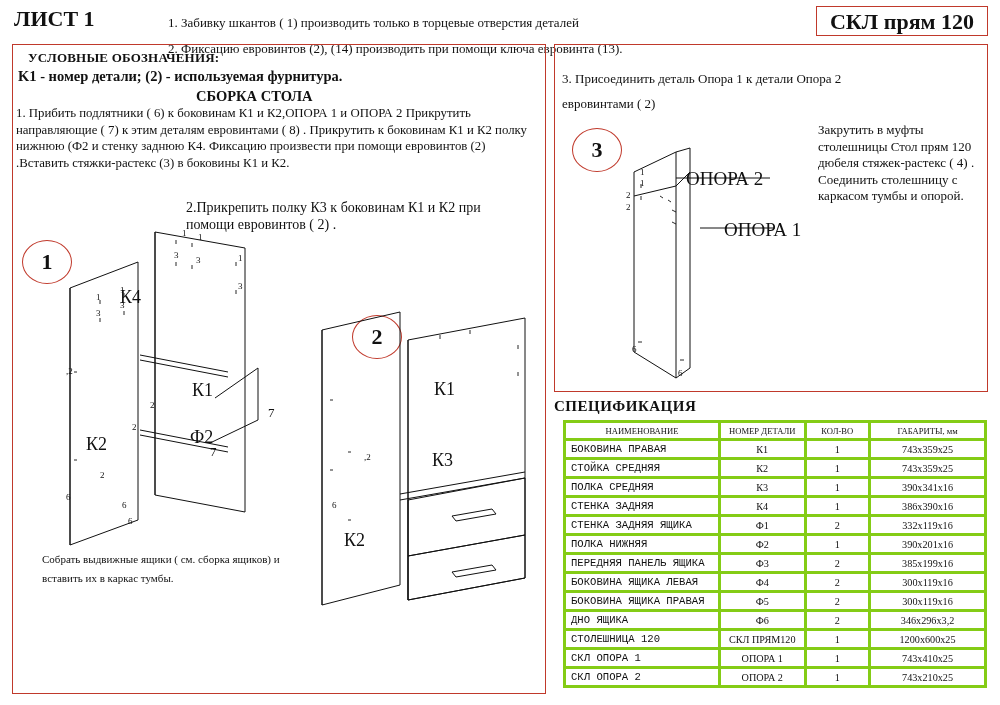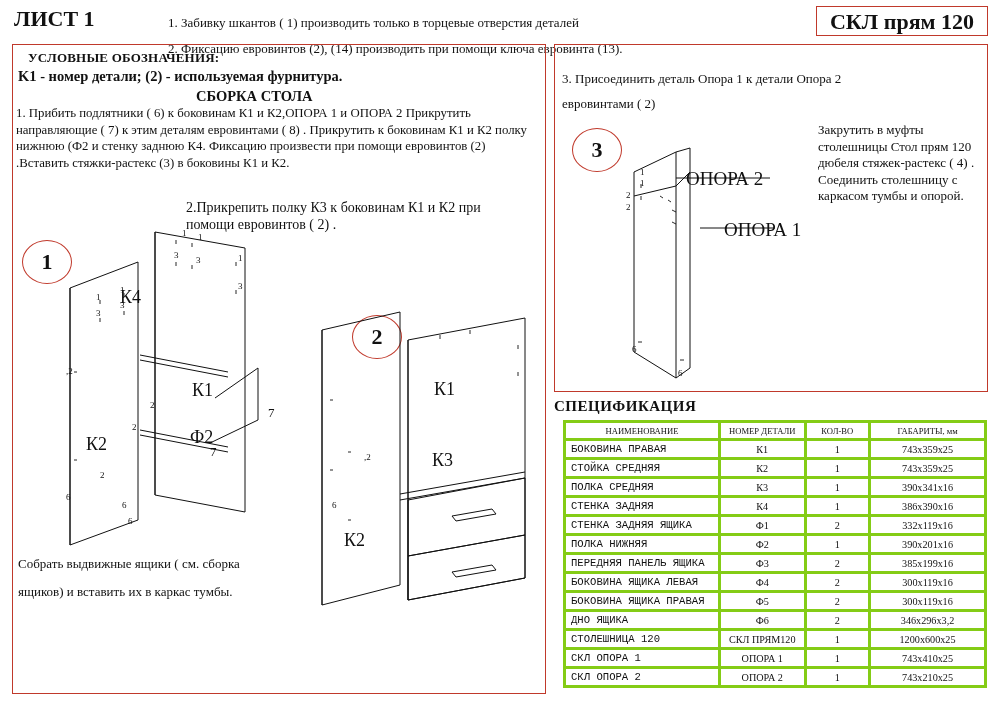--- a/index.html
+++ b/index.html
@@ -16,21 +16,21 @@
   #skl-box{left:816px;top:6px;width:172px;height:30px;border:1px solid #c0392b;}
   #skl-box span{display:block;text-align:center;line-height:30px;font-size:22px;font-weight:bold;}
 
   
   #left-frame{left:12px;top:44px;width:534px;height:650px;border:1px solid #c0392b;}
   #legend-title{left:28px;top:50px;font-size:13px;font-weight:bold;letter-spacing:.2px;}
   #legend-line{left:18px;top:68px;font-size:14.5px;font-weight:bold;}
   #assembly-title{left:196px;top:88px;font-size:14.5px;font-weight:bold;}
   #step1-text{left:16px;top:105px;width:520px;font-size:12.8px;line-height:16.5px;}
   #step2-text{left:186px;top:200px;width:330px;font-size:14px;line-height:16.5px;}
-  #drawer-text{left:18px;top:550px;width:250px;font-size:13px;line-height:28px;}
+  #drawer-text{left:42px;top:550px;width:250px;font-size:11px;line-height:19px;}
 
   
   .circ{position:absolute;border:1.6px solid #c0392b;border-radius:50%;display:flex;align-items:center;justify-content:center;font-size:22px;font-weight:bold;font-family:"Liberation Serif",serif;}
   #c1{left:22px;top:240px;width:48px;height:42px;}
   #c2{left:352px;top:315px;width:48px;height:42px;}
   #c3{left:572px;top:128px;width:48px;height:42px;}
 
   
   #right-frame{left:554px;top:44px;width:434px;height:348px;border:1px solid #c0392b;}
   #step3-text{left:562px;top:66px;width:300px;font-size:13px;line-height:25px;}

